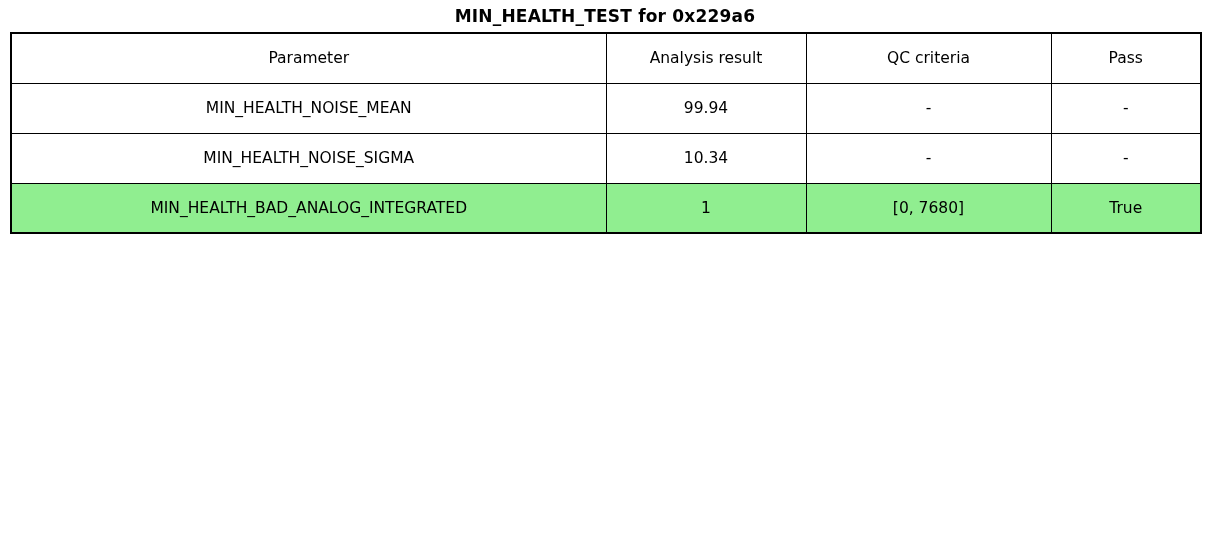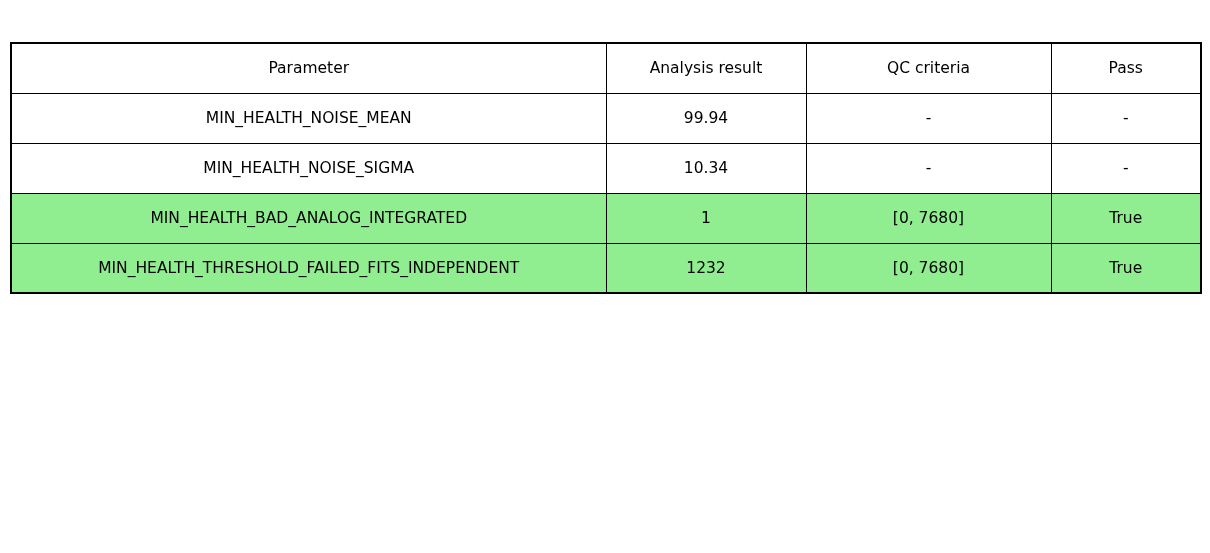--- a/index.html
+++ b/index.html
@@ -21,21 +21,21 @@
     top: 6px;
     left: 0;
     width: 1210px;
     text-align: center;
     font-size: 17px;
     font-weight: bold;
     letter-spacing: 0.2px;
   }
   table.qc-table {
     position: absolute;
-    top: 42px;
+    top: 32px;
     left: 10px;
     width: 1190px;
     border-collapse: collapse;
     table-layout: fixed;
     border: 2px solid #000000;
   }
   table.qc-table th,
   table.qc-table td {
     border: 1.5px solid #000000;
     height: 50px;
@@ -54,20 +54,21 @@
   }
   col.c-param  { width: 595px; }
   col.c-result { width: 200px; }
   col.c-qc     { width: 245px; }
   col.c-pass   { width: 150px; }
 </style>
 </head>
 <body>
 
 <div class="page">
+  <div class="title">MIN_HEALTH_TEST for 0x229a6</div>
 
   <table class="qc-table">
     <colgroup>
       <col class="c-param">
       <col class="c-result">
       <col class="c-qc">
       <col class="c-pass">
     </colgroup>
     <thead>
       <tr>
@@ -89,21 +90,15 @@
           <td>10.34</td>
           <td>-</td>
           <td>-</td>
         </tr>
         <tr class="highlight">
           <td>MIN_HEALTH_BAD_ANALOG_INTEGRATED</td>
           <td>1</td>
           <td>[0, 7680]</td>
           <td>True</td>
         </tr>
-        <tr class="highlight">
-          <td>MIN_HEALTH_THRESHOLD_FAILED_FITS_INDEPENDENT</td>
-          <td>1232</td>
-          <td>[0, 7680]</td>
-          <td>True</td>
-        </tr>
       </tbody>
   </table>
 </div>
 
 </body></html>

